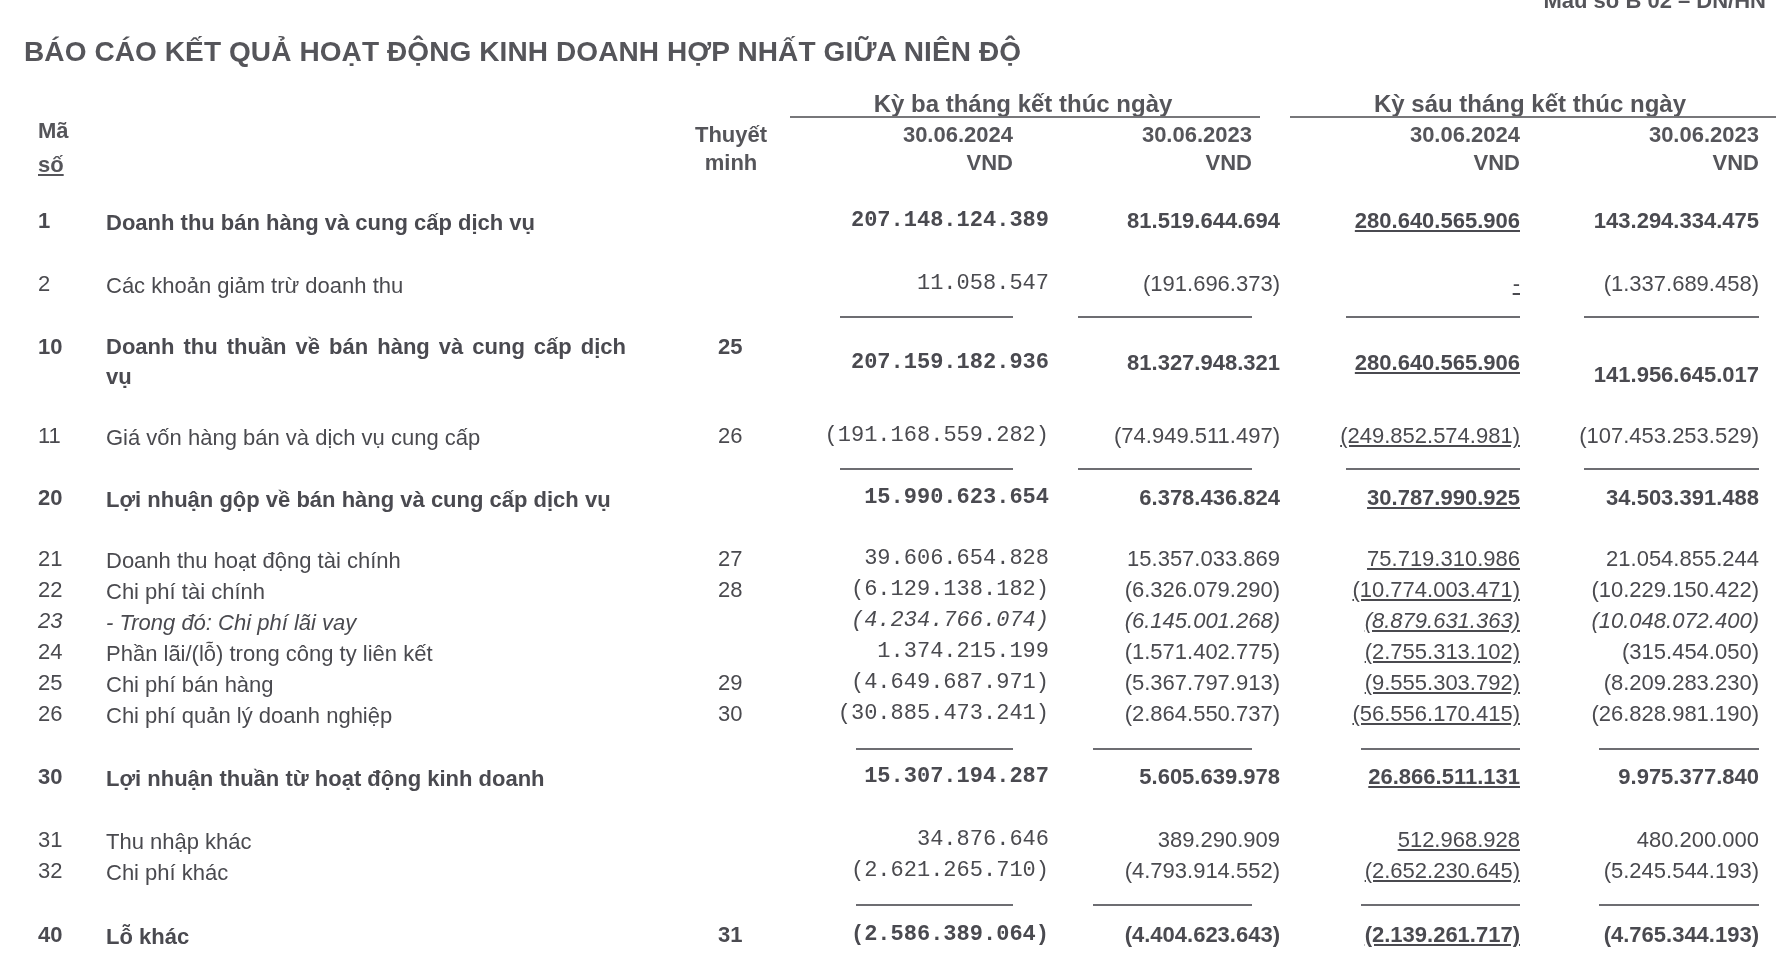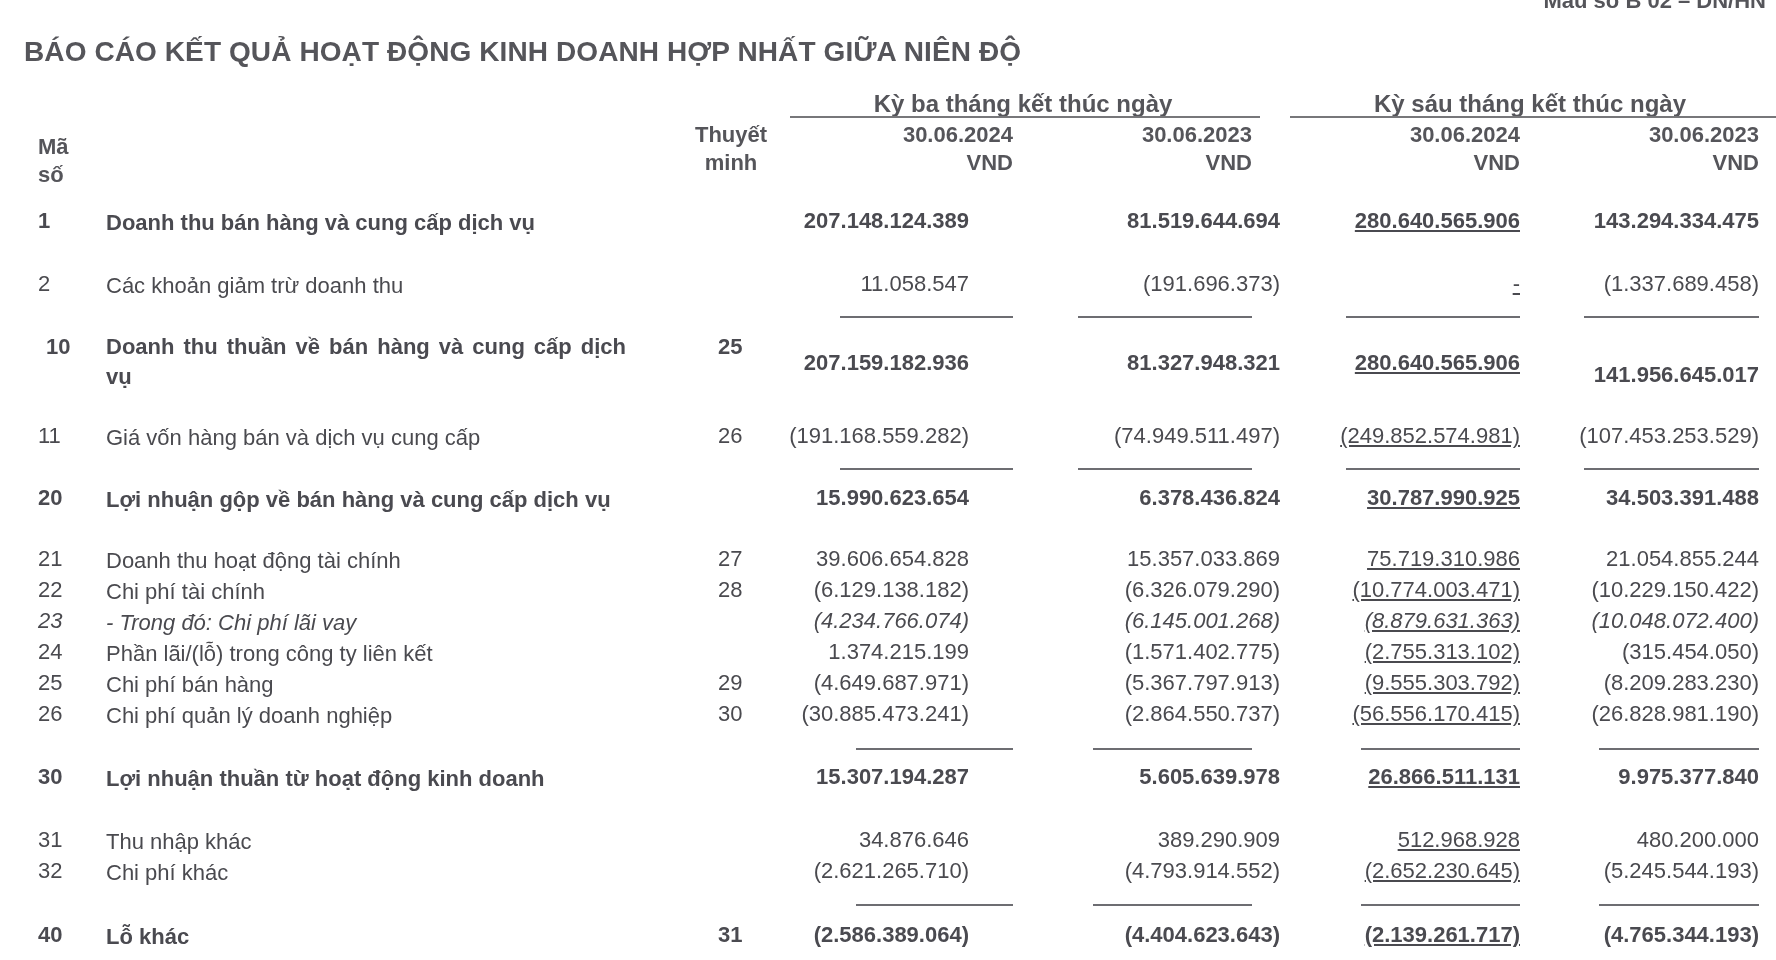--- a/index.html
+++ b/index.html
@@ -25,39 +25,39 @@
   }
   .hdr {
     position: absolute; font-size: 22px; font-weight: bold; color: #55555a;
   }
   .hdr.right { text-align: right; }
   .row { position: absolute; left: 0; width: 1776px; font-size: 22px; }
   .row .code { position: absolute; left: 38px; }
   .row .label { position: absolute; left: 106px; width: 540px; line-height: 30px; }
   .row .note { position: absolute; left: 718px; }
   .row .val { position: absolute; text-align: right; width: 240px; }
-  .row .v0 { left: 729px; }
+  .row .v0 { left: 809px; font-family: Liberation Mono, monospace; }
   .row .v1 { left: 1012px; margin-left: 28px; }
   .row .v2 { left: 1280px; text-decoration: underline; }
   .row .v3 { left: 1519px; }
   .row.bold { font-weight: bold; color: #4a4a50; }
   .row.italic { font-style: italic; }
   .rule {
     position: absolute; height: 2px; background: #6d6d72;
   }
 </style>
 </head>
 <body>
 
 <div class="form-code">Mẫu số B 02 – DN/HN</div>
 <div class="title">BÁO CÁO KẾT QUẢ HOẠT ĐỘNG KINH DOANH HỢP NHẤT GIỮA NIÊN ĐỘ</div>
 
-<div class="hdr" style="left:38px; top:134px;">
+<div class="hdr" style="left:38px; top:118px;">
   <div>Mã</div>
-  <div style="margin-top:2px;">số</div>
+  <div style="margin-top:8px;text-decoration:underline;">số</div>
 </div>
 <div class="hdr" style="left:690px; top:122px; text-align:center; width:82px;">
   <div>Thuyết</div>
   <div style="margin-top:2px;">minh</div>
 </div>
 
 <div class="period" style="left:793px; width:460px;">Kỳ ba tháng kết thúc ngày</div>
 <div class="period-line" style="left:790px; width:470px;"></div>
 <div class="period" style="left:1300px; width:460px;">Kỳ sáu tháng kết thúc ngày</div>
 <div class="period-line" style="left:1290px; width:486px;"></div>
@@ -98,21 +98,21 @@
   <span class="val v2">-</span>
   <span class="val v3">(1.337.689.458)</span>
 </div>
 
 <div class="rule" style="top:316px; left:840px; width:173px;"></div>
 <div class="rule" style="top:316px; left:1078px; width:174px;"></div>
 <div class="rule" style="top:316px; left:1346px; width:174px;"></div>
 <div class="rule" style="top:316px; left:1584px; width:175px;"></div>
 
 <div class="row bold" style="top:332px;">
-  <span class="code" style="top:2px;margin-left:8px;">10</span>
+  <span class="code" style="top:2px;">10</span>
   <span class="label" style="width:520px; text-align:justify;">Doanh thu thuần về bán hàng và cung cấp dịch vụ</span>
   <span class="note" style="top:2px;">25</span>
   <span class="val v0" style="top:18px;">207.159.182.936</span>
   <span class="val v1" style="top:18px;">81.327.948.321</span>
   <span class="val v2" style="top:18px;">280.640.565.906</span>
   <span class="val v3" style="top:30px;">141.956.645.017</span>
 </div>
 
 <div class="row" style="top:423px;">
   <span class="code">11</span>

